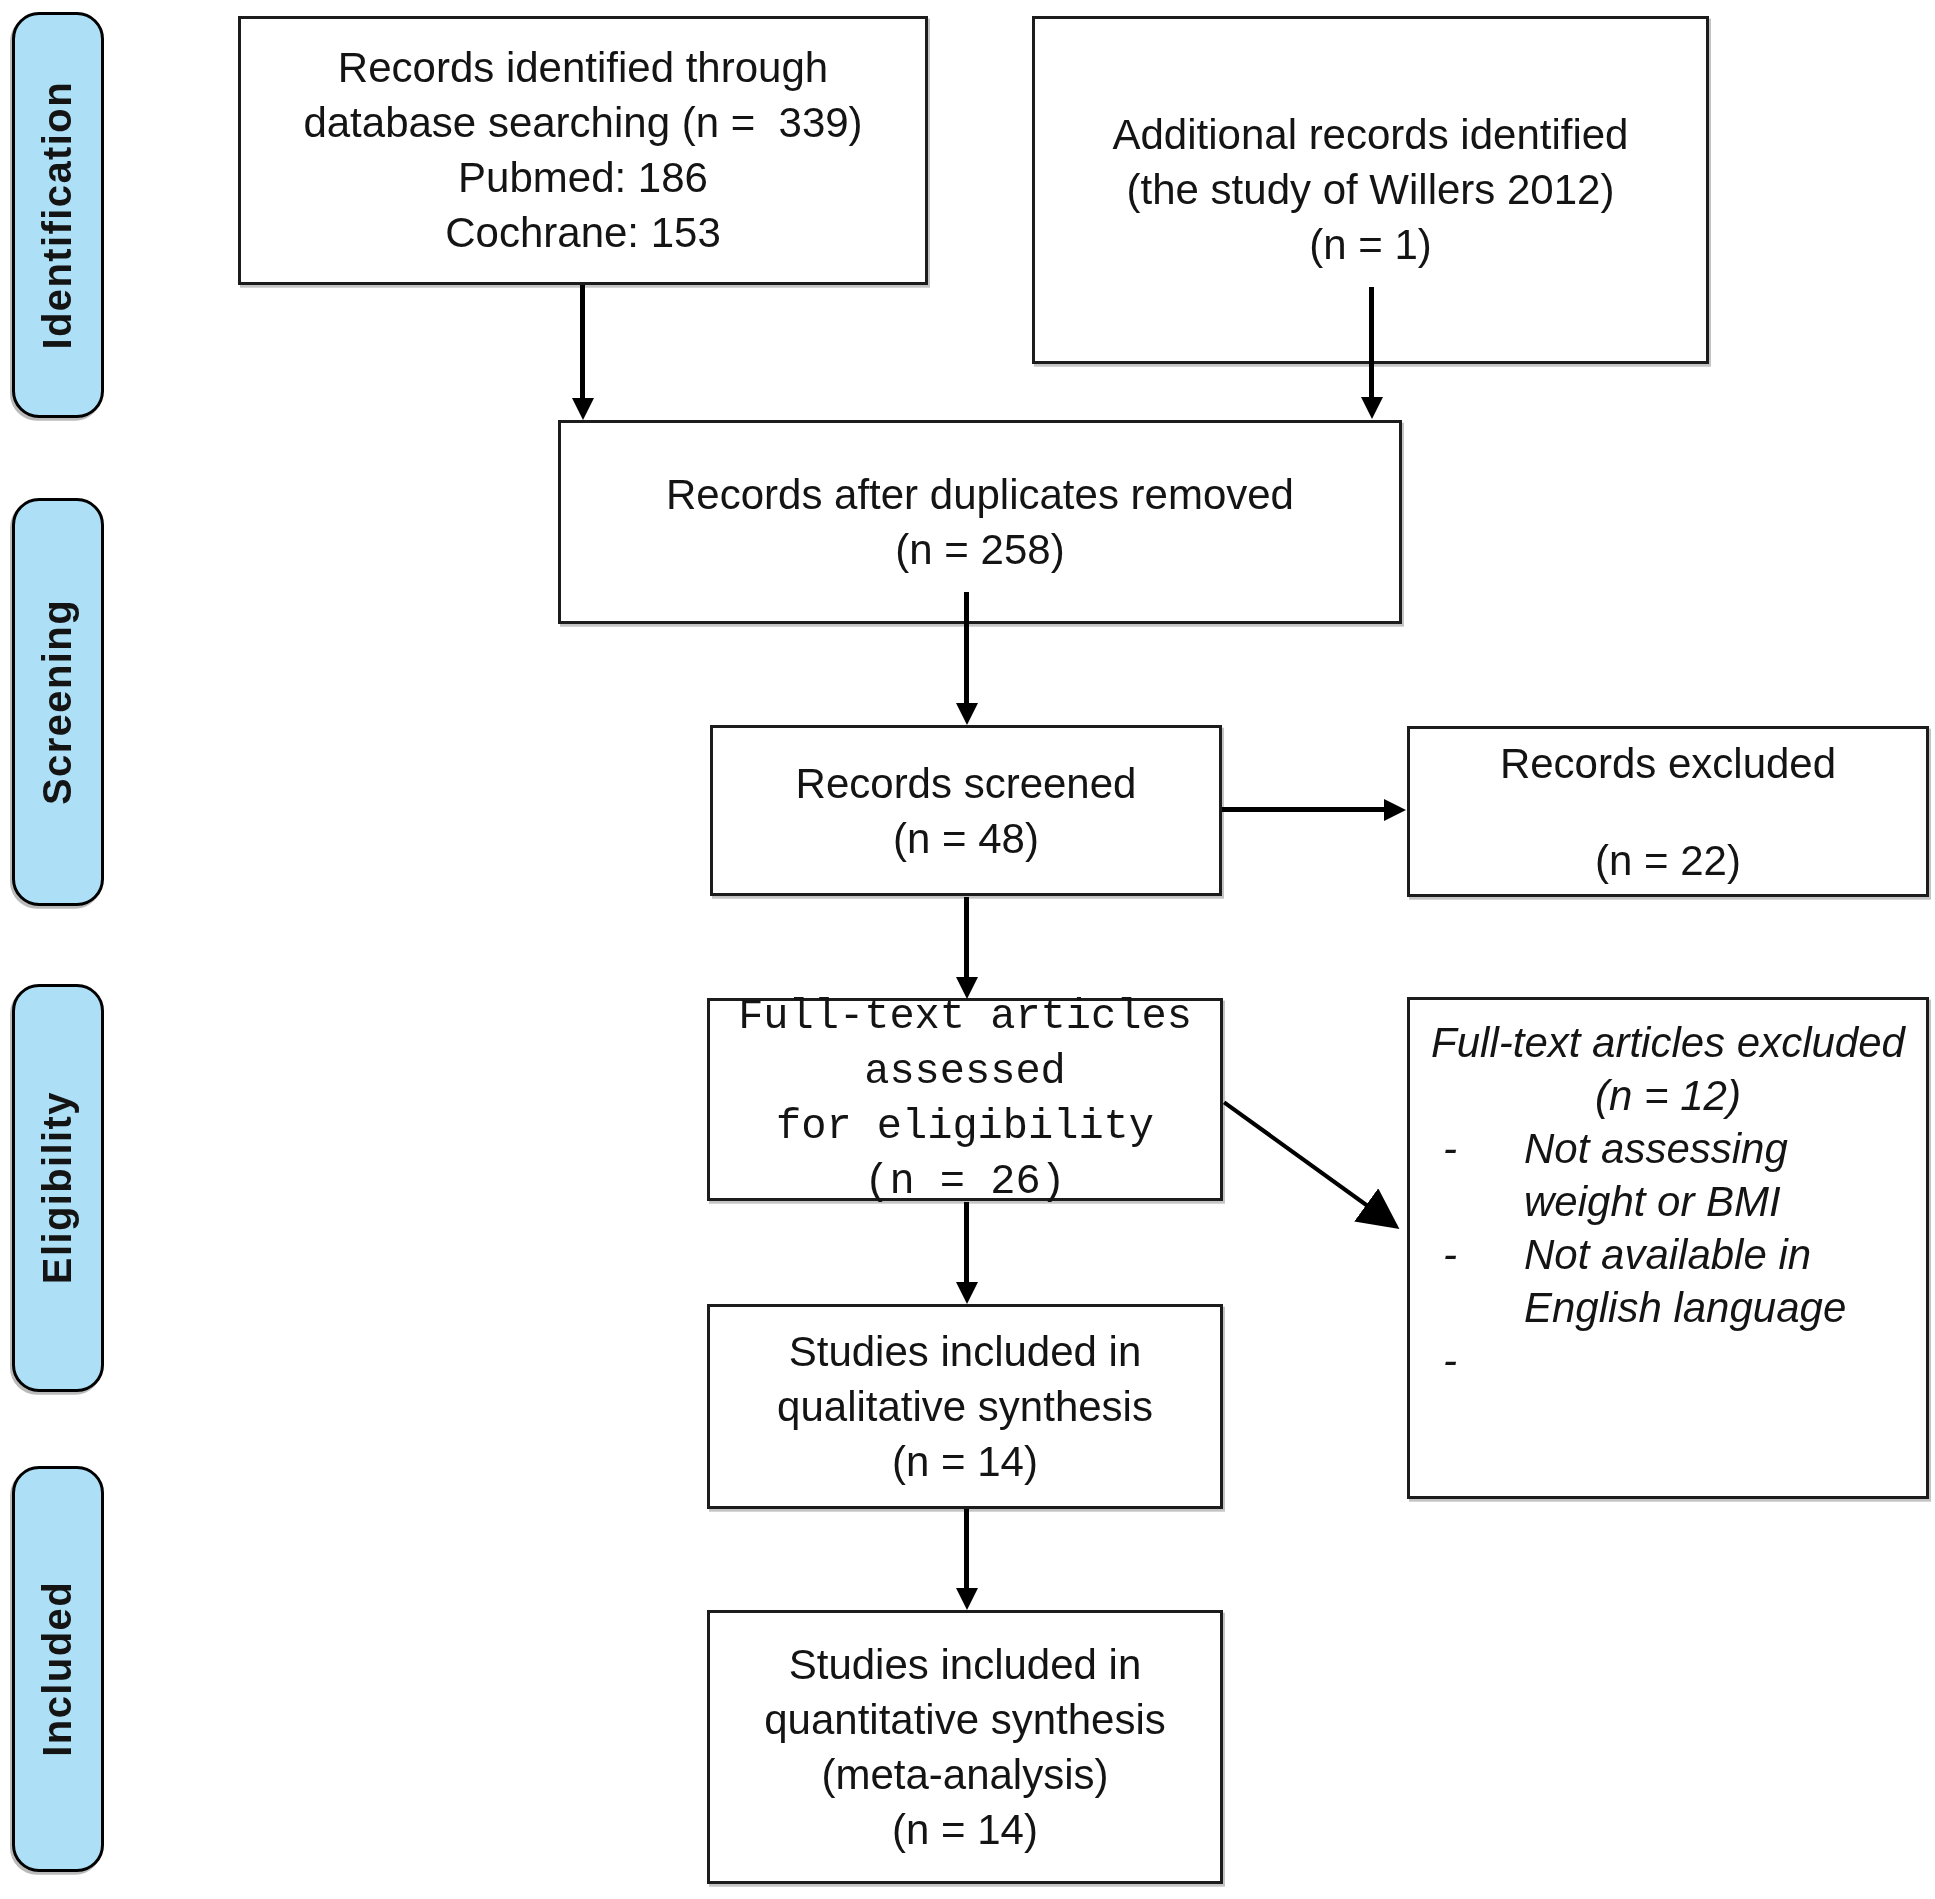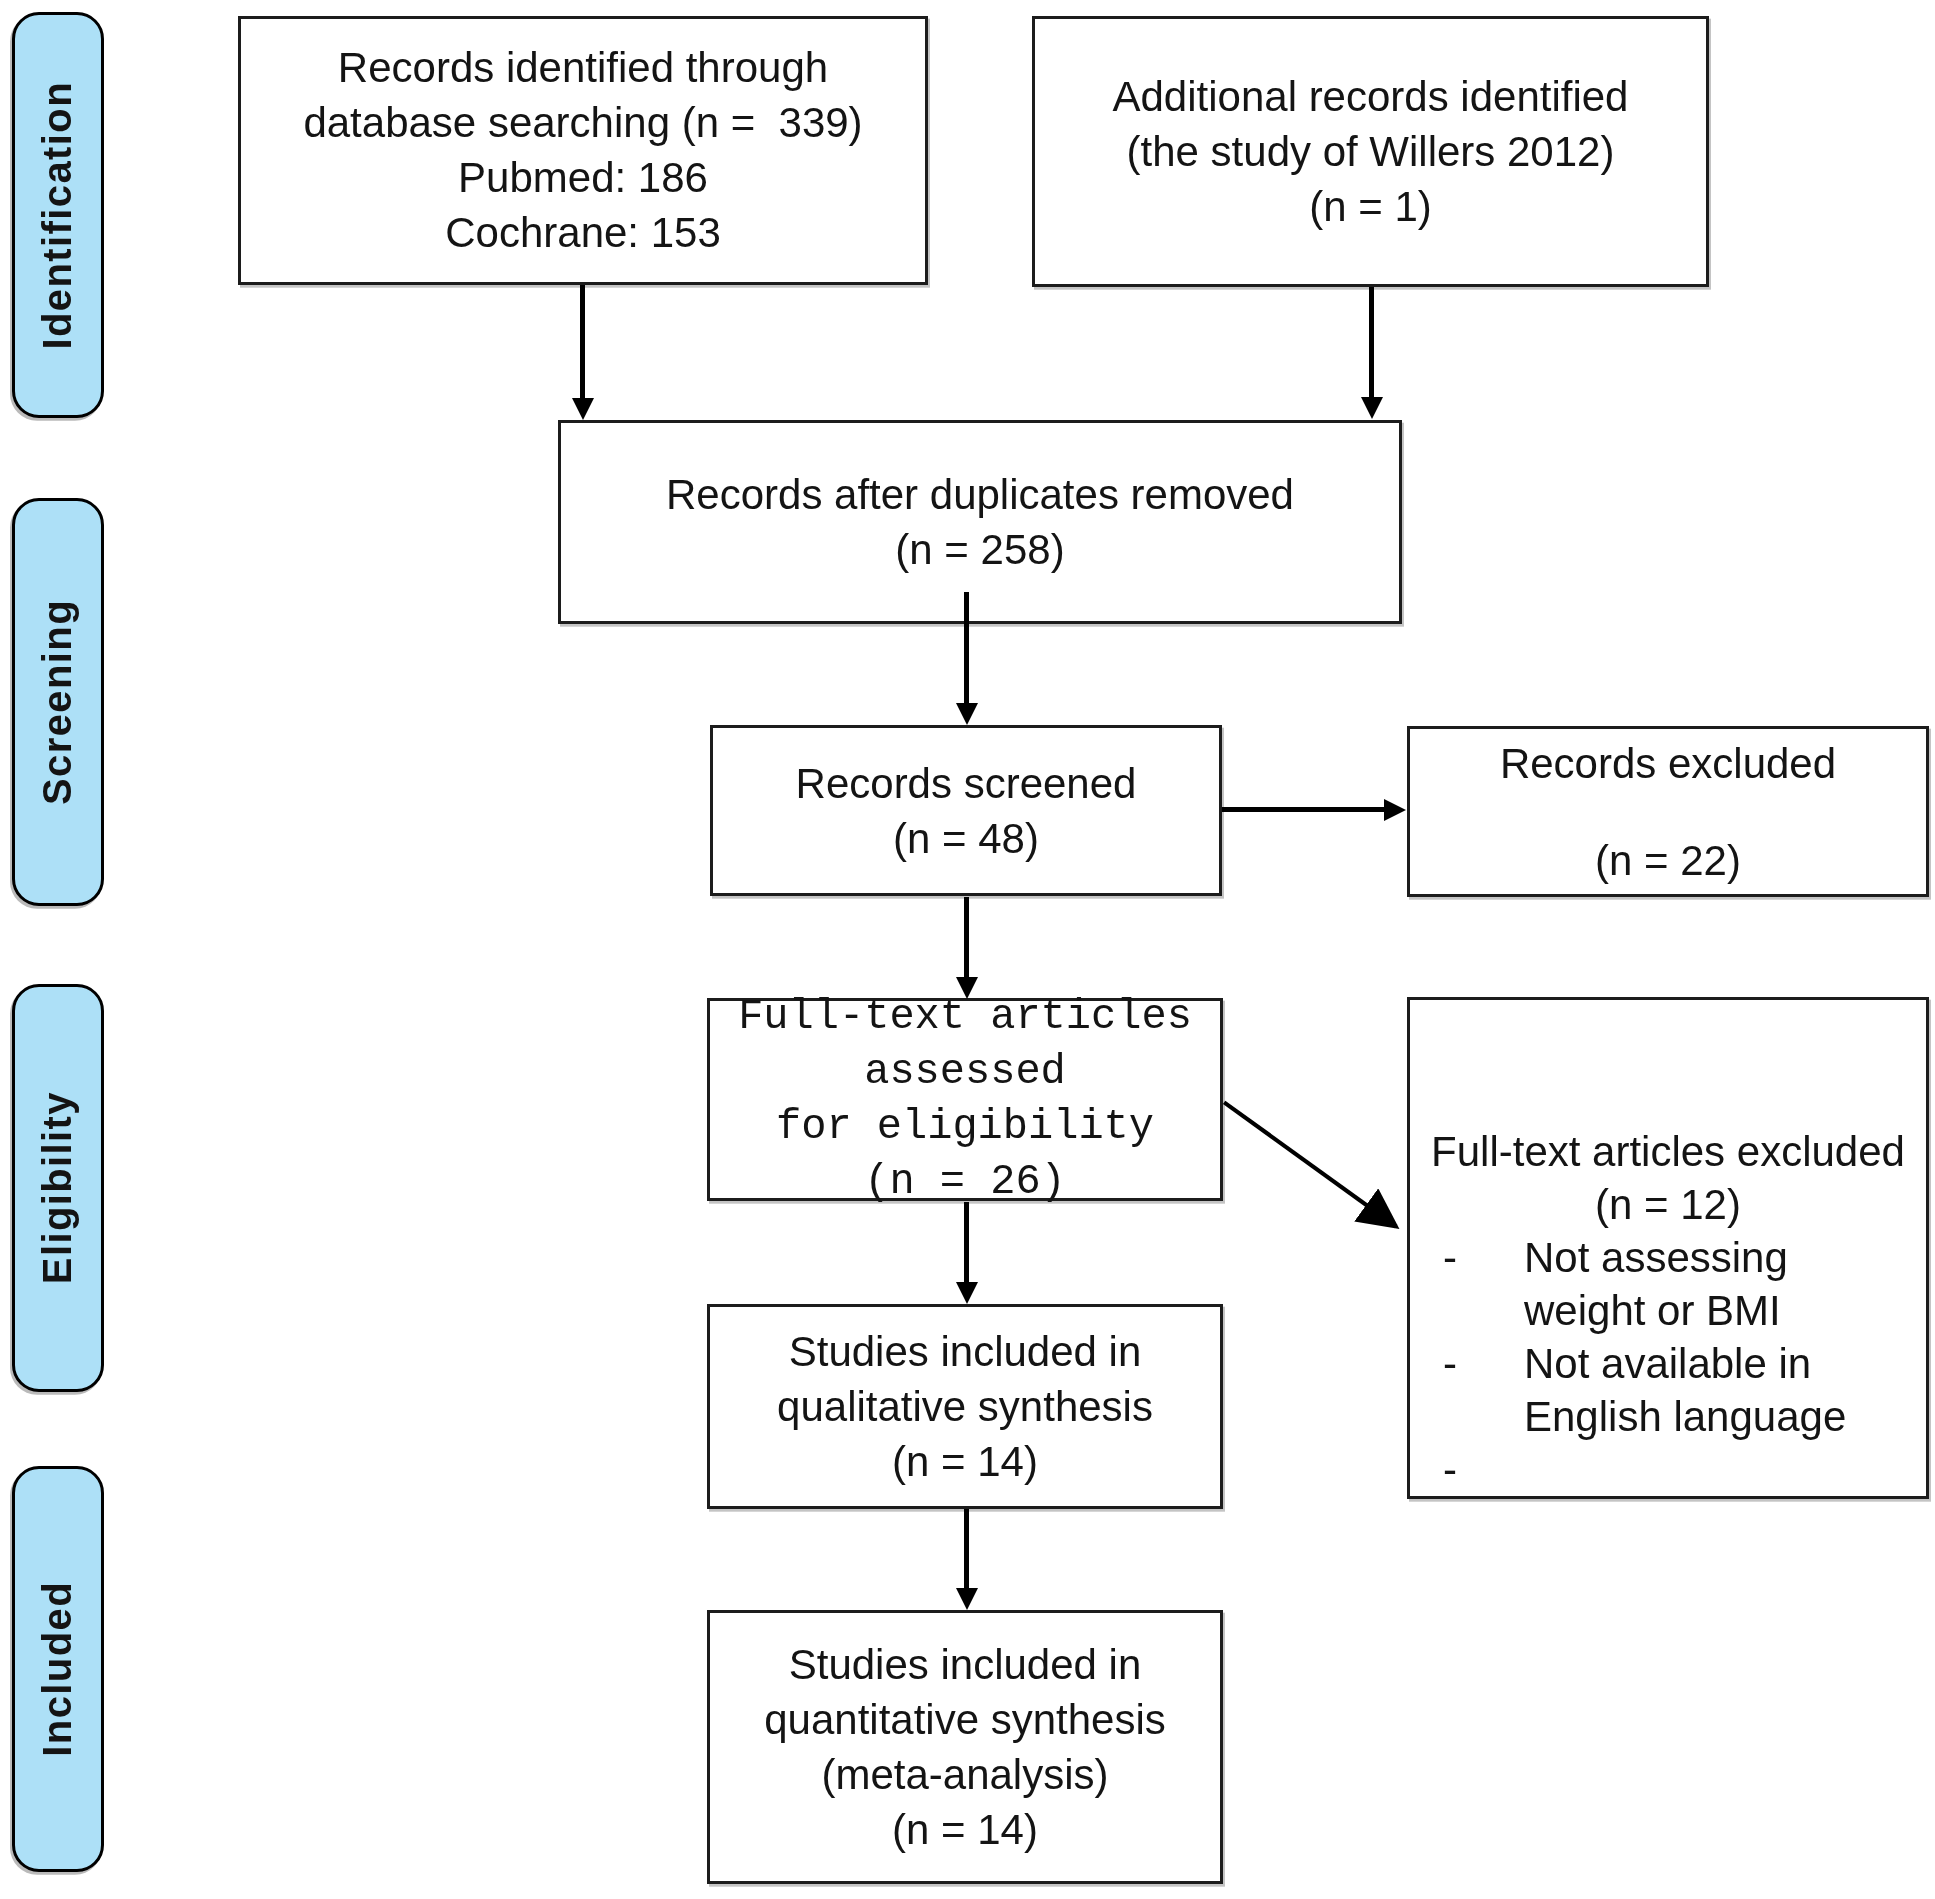--- a/index.html
+++ b/index.html
@@ -47,23 +47,24 @@
     align-items:center;
     text-align:center;
     font-size:42px;
     line-height:55px;
     box-shadow:2px 2.7px 0 rgba(125,125,125,0.45);
   }
   .fbox .line{width:100%;}
 
   
   .fbox.listbox{
-    justify-content:flex-end;
-    padding-top:31px;
+    justify-content:flex-start;
+    padding-top:16px;
     line-height:53px;
+    font-style:italic;
   }
   .bullet{
     display:flex;
     width:100%;
     box-sizing:border-box;
     padding:0 20.5px 0 33px;
     text-align:left;
   }
   .bullet .dash{flex:0 0 81px;}
   .bullet .btxt{flex:1;}
@@ -116,21 +117,21 @@
     <span class="vtext">Included</span>
   </div>
 
   <div class="fbox" style="left:238px;top:15.7px;width:690px;height:269px;">
     <div class="line">Records identified through</div>
     <div class="line">database searching (n =&nbsp; 339)</div>
     <div class="line">Pubmed: 186</div>
     <div class="line">Cochrane: 153</div>
   </div>
 
-  <div class="fbox" style="left:1032px;top:15.7px;width:677px;height:271px;align-items:flex-end;">
+  <div class="fbox" style="left:1032px;top:15.7px;width:677px;height:348px;align-items:flex-end;">
     <div class="line">Additional records identified</div>
     <div class="line">(the study of Willers 2012)</div>
     <div class="line">(n = 1)</div>
   </div>
 
   <div class="fbox" style="left:558px;top:420px;width:844px;height:204px;">
     <div class="line">Records after duplicates removed</div>
     <div class="line">(n = 258)</div>
   </div>
 

